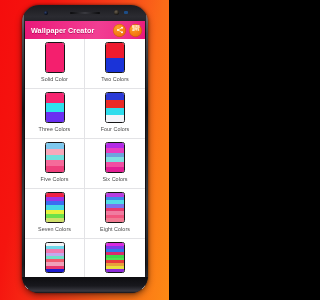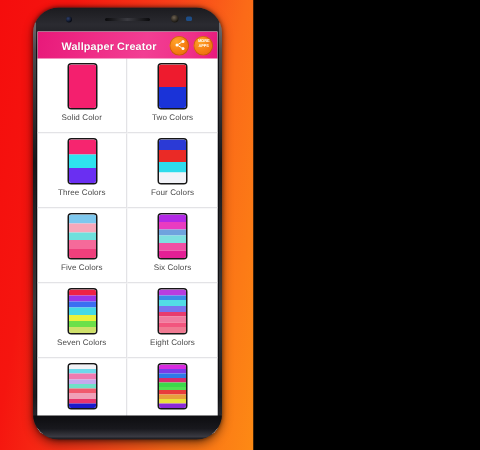--- a/index.html
+++ b/index.html
@@ -105,21 +105,21 @@
     overflow: hidden;
   }
 
   
   #appbar {
     position: relative;
     height: 18px;
     background: linear-gradient(100deg, #e8197a 0%, #ef2c86 30%, #f23e93 60%, #ef2f88 85%, #e8187c 100%);
     display: flex;
     align-items: center;
-    padding: 0 3px 0 16px;
+    padding: 0 3px 0 6px;
     box-sizing: border-box;
   }
   #app-title {
     flex: 1;
     color: #ffffff;
     font-size: 7.2px;
     font-weight: bold;
     letter-spacing: .1px;
     white-space: nowrap;
     text-shadow: 0 .5px .6px rgba(120,0,50,.45);

